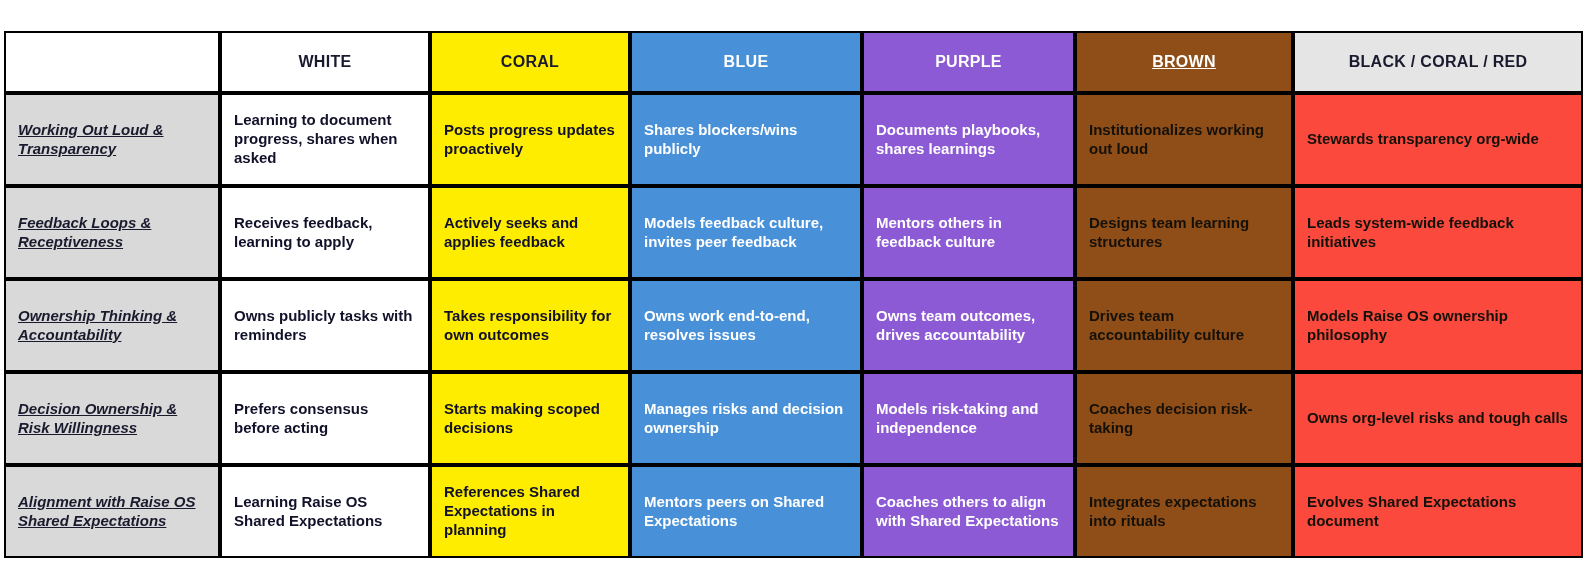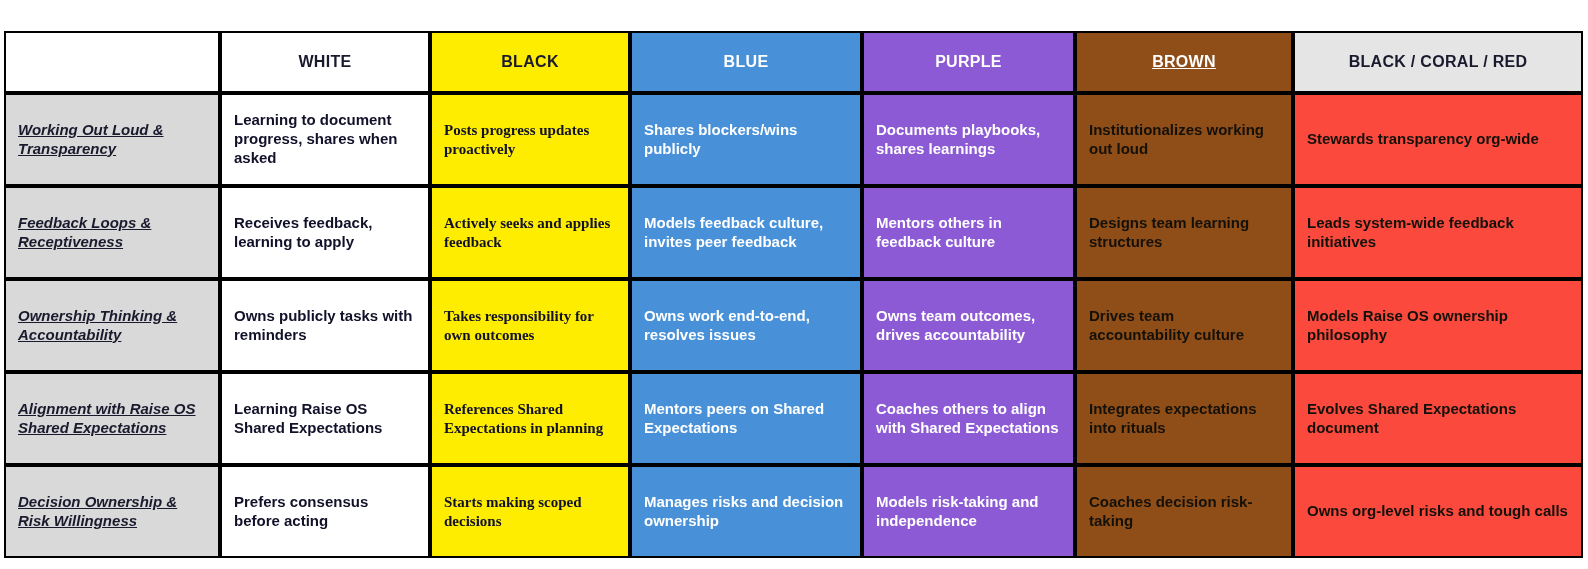--- a/index.html
+++ b/index.html
@@ -77,21 +77,21 @@
   td.row-label {
     background: #d9d9d9;
     color: #1a1a2e;
     font-style: italic;
     font-weight: bold;
     font-size: 15px;
     text-decoration: underline;
   }
 
   td.cell-white  { background: #ffffff; color: #11112a; }
-  td.cell-yellow { background: #ffed00; color: #11112a; font-family: Liberation Serif, serif; }
+  td.cell-yellow { background: #ffed00; color: #11112a; }
   td.cell-blue   { background: #4891d9; color: #ffffff; }
   td.cell-purple { background: #8c5ad4; color: #ffffff; }
   td.cell-brown  { background: #8f4e17; color: #14100a; }
   td.cell-coral  { background: #fb4a3d; color: #14100a; }
 </style>
 </head>
 <body>
 
 <div id="matrix-wrap">
   <table class="matrix">
@@ -101,21 +101,21 @@
       <col class="c-yellow">
       <col class="c-blue">
       <col class="c-purple">
       <col class="c-brown">
       <col class="c-coral">
     </colgroup>
     <tbody>
       <tr class="header-row">
         <td class="corner-blank"></td>
         <td class="h-white">WHITE</td>
-        <td class="h-yellow">BLACK</td>
+        <td class="h-yellow">CORAL</td>
         <td class="h-blue">BLUE</td>
         <td class="h-purple">PURPLE</td>
         <td class="h-brown">BROWN</td>
         <td class="h-coral">BLACK / CORAL / RED</td>
       </tr>
 
       <tr class="body-row">
         <td class="row-label">Working Out Loud &amp; Transparency</td>
         <td class="cell-white">Learning to document progress, shares when asked</td>
         <td class="cell-yellow">Posts progress updates proactively</td>
@@ -139,33 +139,33 @@
         <td class="row-label">Ownership Thinking &amp; Accountability</td>
         <td class="cell-white">Owns publicly tasks with reminders</td>
         <td class="cell-yellow">Takes responsibility for own outcomes</td>
         <td class="cell-blue">Owns work end-to-end, resolves issues</td>
         <td class="cell-purple">Owns team outcomes, drives accountability</td>
         <td class="cell-brown">Drives team accountability culture</td>
         <td class="cell-coral">Models Raise OS ownership philosophy</td>
       </tr>
 
       <tr class="body-row">
+        <td class="row-label">Decision Ownership &amp; Risk Willingness</td>
+        <td class="cell-white">Prefers consensus before acting</td>
+        <td class="cell-yellow">Starts making scoped decisions</td>
+        <td class="cell-blue">Manages risks and decision ownership</td>
+        <td class="cell-purple">Models risk-taking and independence</td>
+        <td class="cell-brown">Coaches decision risk-taking</td>
+        <td class="cell-coral">Owns org-level risks and tough calls</td>
+      </tr>
+
+      <tr class="body-row">
         <td class="row-label">Alignment with Raise OS Shared Expectations</td>
         <td class="cell-white">Learning Raise OS Shared Expectations</td>
         <td class="cell-yellow">References Shared Expectations in planning</td>
         <td class="cell-blue">Mentors peers on Shared Expectations</td>
         <td class="cell-purple">Coaches others to align with Shared Expectations</td>
         <td class="cell-brown">Integrates expectations into rituals</td>
         <td class="cell-coral">Evolves Shared Expectations document</td>
       </tr>
-
-      <tr class="body-row">
-        <td class="row-label">Decision Ownership &amp; Risk Willingness</td>
-        <td class="cell-white">Prefers consensus before acting</td>
-        <td class="cell-yellow">Starts making scoped decisions</td>
-        <td class="cell-blue">Manages risks and decision ownership</td>
-        <td class="cell-purple">Models risk-taking and independence</td>
-        <td class="cell-brown">Coaches decision risk-taking</td>
-        <td class="cell-coral">Owns org-level risks and tough calls</td>
-      </tr>
     </tbody>
   </table>
 </div>
 
 </body></html>

